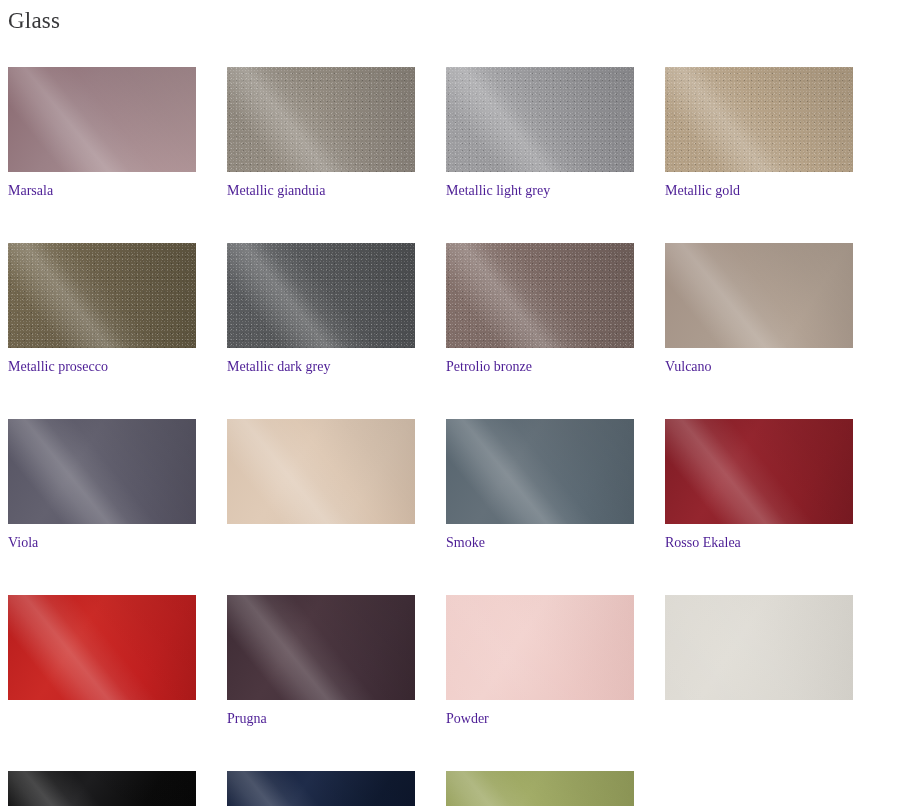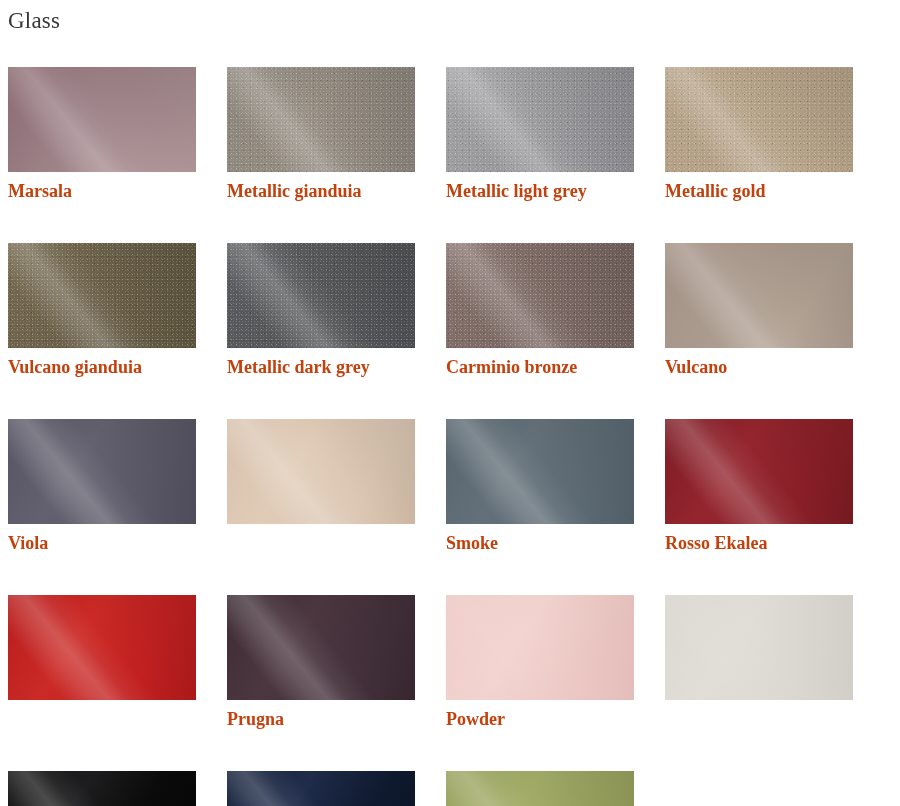--- a/index.html
+++ b/index.html
@@ -102,24 +102,24 @@
       radial-gradient(rgba(0,0,0,0.40) 0.6px, transparent 0.9px),
       radial-gradient(rgba(255,255,255,0.30) 0.5px, transparent 0.8px),
       radial-gradient(rgba(0,0,0,0.22) 0.5px, transparent 0.8px);
     background-size: 5px 5px, 7px 7px, 3px 3px, 4px 4px;
     background-position: 0 0, 2px 3px, 1px 2px, 3px 1px;
   }
 
   .swatch-label {
     margin-top: 10px;
     font-family: "Liberation Serif", "DejaVu Serif", serif;
-    font-size: 18px;
+    font-size: 14px;
     line-height: 18px;
-    font-weight: 700;
-    color: #c2410c;
+    font-weight: 400;
+    color: #4c1d95;
     white-space: nowrap;
   }
 </style>
 </head>
 <body>
 
 <div class="page">
 
   <h1 class="section-title">Glass</h1>
 
@@ -149,35 +149,35 @@
           <span class="grain"></span>
           <span class="gloss"></span>
         </div>
         <div class="swatch-label">Metallic gold</div>
       </div>
       <div class="swatch-cell">
         <div class="swatch-chip" style="background-color: rgb(107, 96, 73); background-image: linear-gradient(120deg, rgb(118, 106, 80) 0%, rgb(107, 96, 73) 45%, rgb(95, 86, 63) 100%);">
           <span class="grain"></span>
           <span class="gloss"></span>
         </div>
-        <div class="swatch-label">Vulcano gianduia</div>
+        <div class="swatch-label">Metallic prosecco</div>
       </div>
       <div class="swatch-cell">
         <div class="swatch-chip" style="background-color: rgb(86, 88, 91); background-image: linear-gradient(120deg, rgb(91, 93, 96) 0%, rgb(85, 87, 89) 45%, rgb(78, 80, 83) 100%);">
           <span class="grain"></span>
           <span class="gloss"></span>
         </div>
         <div class="swatch-label">Metallic dark grey</div>
       </div>
       <div class="swatch-cell">
         <div class="swatch-chip" style="background-color: rgb(125, 106, 101); background-image: linear-gradient(120deg, rgb(134, 114, 108) 0%, rgb(125, 106, 101) 45%, rgb(114, 97, 92) 100%);">
           <span class="grain"></span>
           <span class="gloss"></span>
         </div>
-        <div class="swatch-label">Carminio bronze</div>
+        <div class="swatch-label">Petrolio bronze</div>
       </div>
       <div class="swatch-cell">
         <div class="swatch-chip" style="background-color: rgb(171, 155, 142); background-image: linear-gradient(123deg, rgb(162, 144, 132) 0%, rgb(171, 155, 142) 40%, rgb(178, 162, 148) 72%, rgb(170, 154, 141) 100%);">
           <span class="gloss"></span>
         </div>
         <div class="swatch-label">Vulcano</div>
       </div>
       <div class="swatch-cell">
         <div class="swatch-chip" style="background-color: rgb(94, 92, 108); background-image: linear-gradient(123deg, rgb(86, 84, 99) 0%, rgb(99, 97, 111) 38%, rgb(90, 88, 103) 72%, rgb(82, 79, 94) 100%);">
           <span class="gloss"></span>

